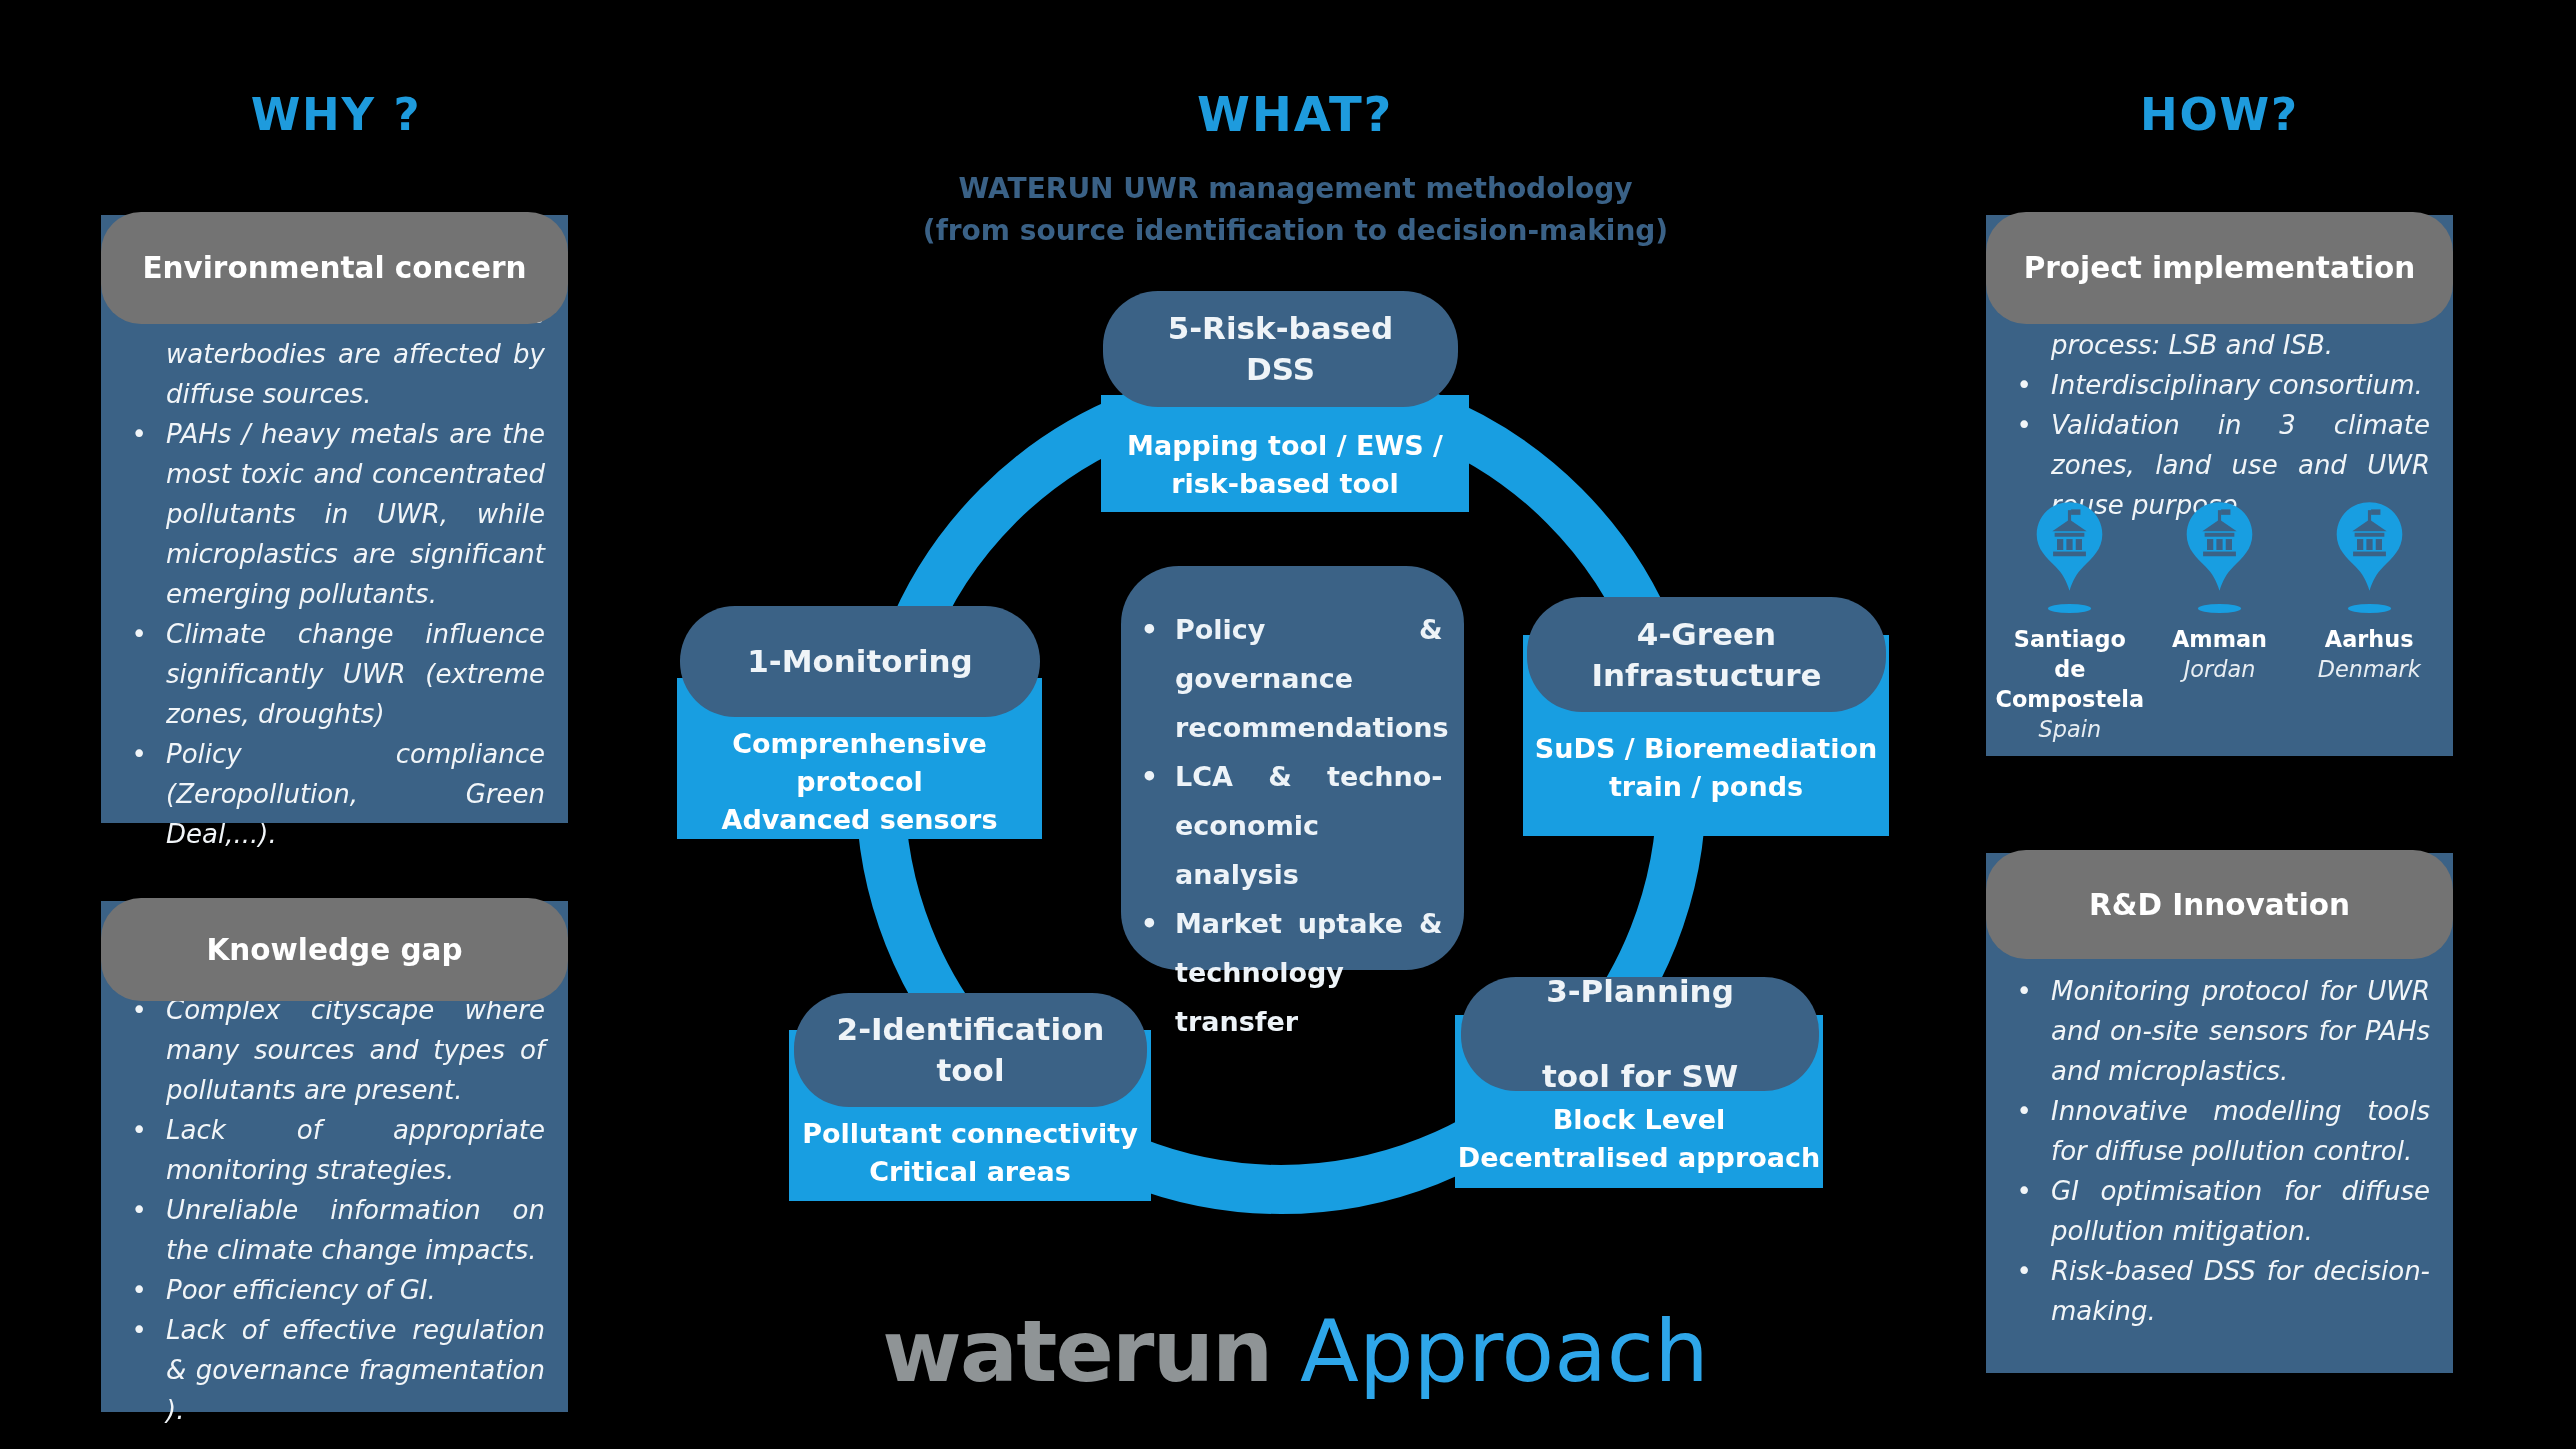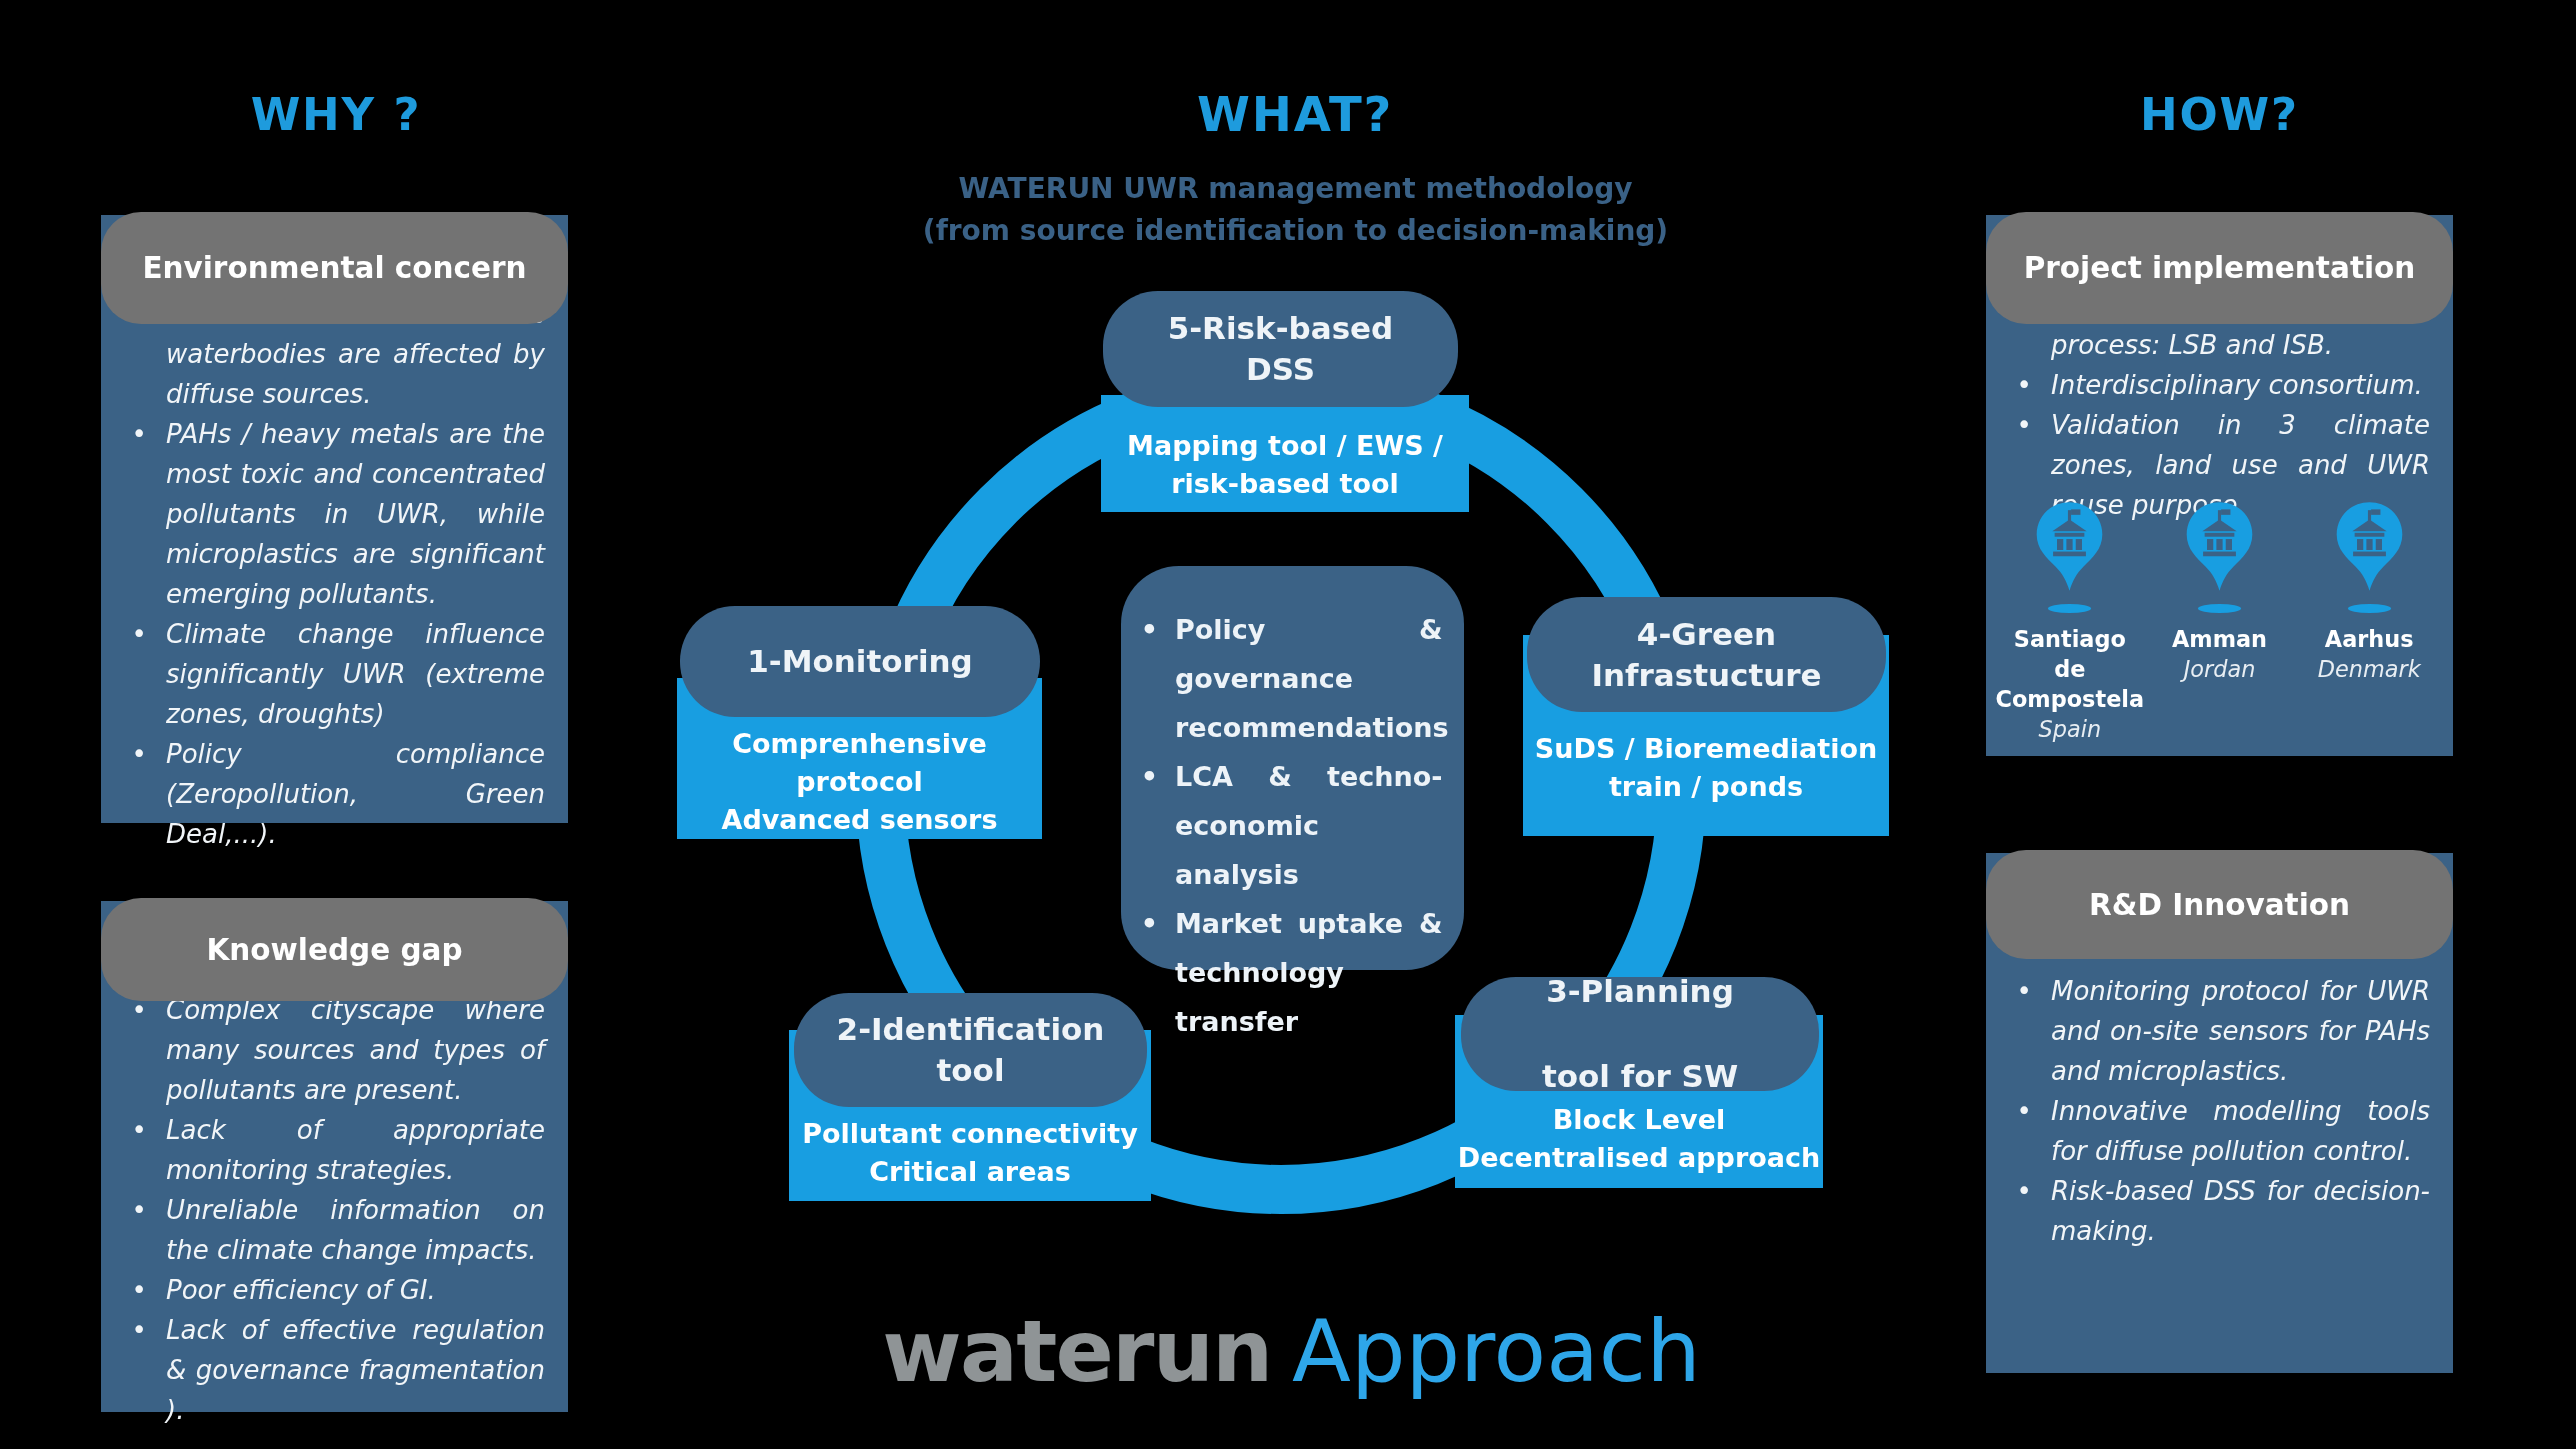--- a/index.html
+++ b/index.html
@@ -64,21 +64,21 @@
   .center-box{position:absolute;left:1121px;top:566px;width:343px;height:404px;
               background:#3B6286;border-radius:58px;box-sizing:border-box;
               padding:39px 21.5px 0 18px;z-index:3;}
   .center-box ul{margin:0;padding:0;list-style:none;}
   .center-box li{position:relative;padding-left:36px;color:#EDF3F8;font-weight:600;
                  font-size:27px;line-height:49px;text-align:justify;}
   .center-box li::before{content:"•";position:absolute;left:1.8px;top:0;}
 
   
   .logo{position:absolute;left:903px;top:1284px;width:769px;height:134px;
-        display:flex;align-items:center;justify-content:center;gap:8px;}
+        display:flex;align-items:center;justify-content:center;gap:16px;}
   .logo .brand{color:#8F9496;font-weight:600;font-size:86px;letter-spacing:-1.8px;}
   .logo .word{color:#2EA6E9;font-weight:400;font-size:86px;margin-left:12.5px;}
 
   
   .pins{position:absolute;left:9px;right:9px;bottom:12.5px;display:flex;}
   .pin{flex:1;display:flex;flex-direction:column;align-items:center;}
   .pin-shadow{width:43px;height:9px;border-radius:50%;background:#189EE1;margin-top:3.6px;}
   .pin-name{margin-top:10.7px;color:#FFFFFF;font-weight:700;font-size:22.4px;line-height:30px;text-align:center;}
   .pin-country{color:#E8EEF3;font-style:italic;font-size:22.4px;line-height:30px;text-align:center;}
 </style>
@@ -252,20 +252,21 @@
     <header class="card-header">
       <span>Project implementation</span>
     </header>
   </section>
 
   <section class="card rnd">
     <div class="card-body">
       <ul class="bullets">
           <li>Monitoring protocol for UWR and on-site sensors for PAHs and microplastics.</li>
           <li>Innovative modelling tools for diffuse pollution control.</li>
+          <li>GI optimisation for diffuse pollution mitigation.</li>
           <li>Risk-based DSS for decision-making.</li>
         </ul>
     </div>
     <header class="card-header">
       <span>R&amp;D Innovation</span>
     </header>
   </section>
 
   <div class="logo">
     <svg width="72" height="118" viewBox="0 0 100 150">

